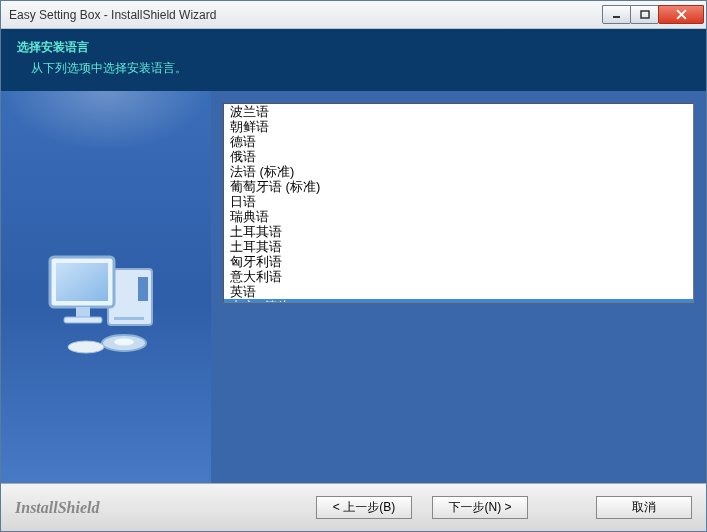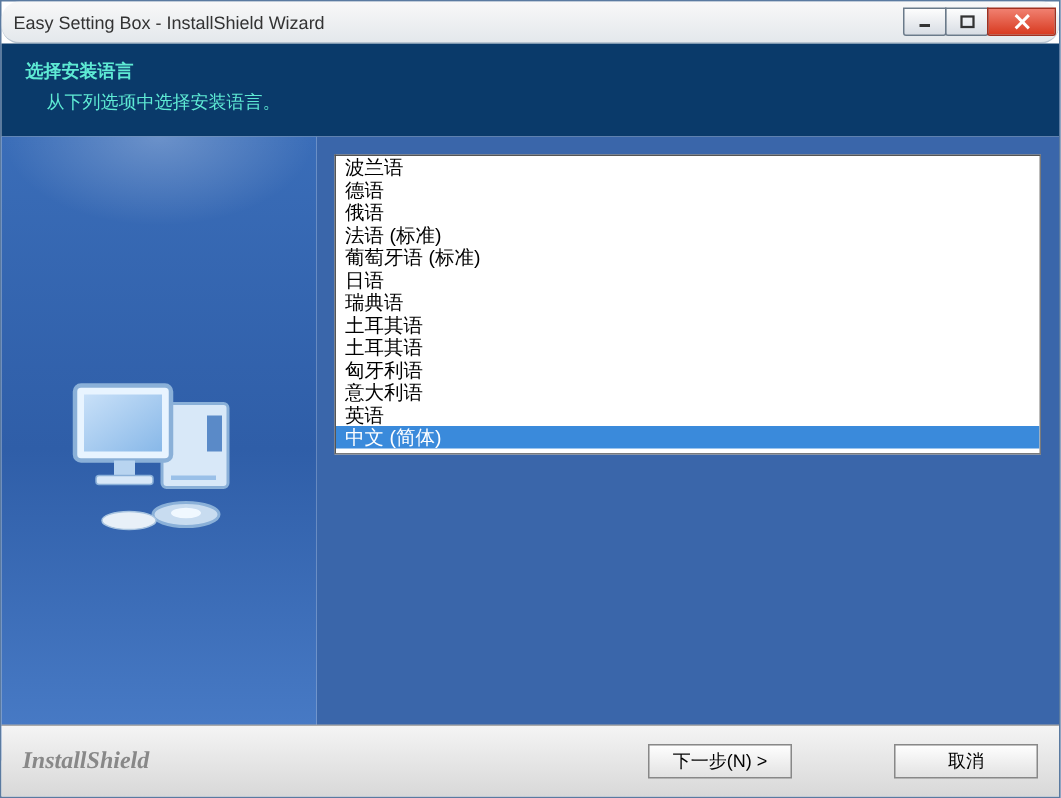--- a/index.html
+++ b/index.html
@@ -1,20 +1,20 @@
 <!DOCTYPE html>
 <html><head>
 <meta charset="utf-8">
 <style>
 * { box-sizing: border-box; margin: 0; padding: 0; }
 body { font-family: "Microsoft YaHei", Tahoma, sans-serif; font-size: 12px; background: #d0d0d0; overflow: hidden; }
 
 .window { width: 707px; height: 532px; background: #fff; position: relative; border: 1px solid #5a7aa0; }
 
-.titlebar { height: 28px; background: linear-gradient(to bottom, #f8f8f8, #e4e8ec); display: flex; align-items: center; padding: 0 2px 0 8px; border-bottom: 1px solid #b8c4d0; border-radius: 12px; }
+.titlebar { height: 28px; background: linear-gradient(to bottom, #f8f8f8, #e4e8ec); display: flex; align-items: center; padding: 0 2px 0 8px; border-bottom: 1px solid #b8c4d0; }
 .titlebar-text { flex: 1; color: #333; font-size: 12px; }
 .winbtns { display: flex; gap: 0; }
 .winbtn { width: 29px; height: 19px; border: 1px solid #6a7a8a; background: linear-gradient(to bottom, #fdfdfd, #d8dde4); display: flex; align-items: center; justify-content: center; border-radius: 0 0 2px 2px; margin-left: -1px; cursor: default; }
 .winbtn.min { border-top-left-radius: 0; }
 .winbtn.close { width: 46px; background: linear-gradient(to bottom, #f08070, #d83a20); border-color: #a03020; color: #fff; }
 .winbtn svg { width: 10px; height: 10px; }
 .winbtn.close svg { width: 11px; height: 11px; }
 
 .header { background: #0a3a6a; color: #5eead4; padding: 10px 16px 14px 16px; }
 .header-title { font-size: 12px; font-weight: bold; margin-bottom: 4px; }
@@ -88,36 +88,38 @@
               <stop offset="1" stop-color="#88b8e8"></stop>
             </linearGradient>
           </defs>
         </svg>
       </div>
     </div>
 
     <div class="main">
       <div class="listbox" id="lang-list">
           <div class="listitem">波兰语</div>
+          <div class="listitem">朝鲜语</div>
           <div class="listitem">德语</div>
           <div class="listitem">俄语</div>
           <div class="listitem">法语 (标准)</div>
           <div class="listitem">葡萄牙语 (标准)</div>
           <div class="listitem">日语</div>
           <div class="listitem">瑞典语</div>
           <div class="listitem">土耳其语</div>
           <div class="listitem">土耳其语</div>
           <div class="listitem">匈牙利语</div>
           <div class="listitem">意大利语</div>
           <div class="listitem">英语</div>
           <div class="listitem selected">中文 (简体)</div>
         </div>
     </div>
   </div>
 
   <div class="footer">
     <div class="brand"><span>InstallShield</span></div>
+    <button class="btn">&lt; 上一步(B)</button>
     <button class="btn">下一步(N) &gt;</button>
     <div class="spacer"></div>
     <button class="btn">取消</button>
   </div>
 
 </div>
 
 </body></html>

